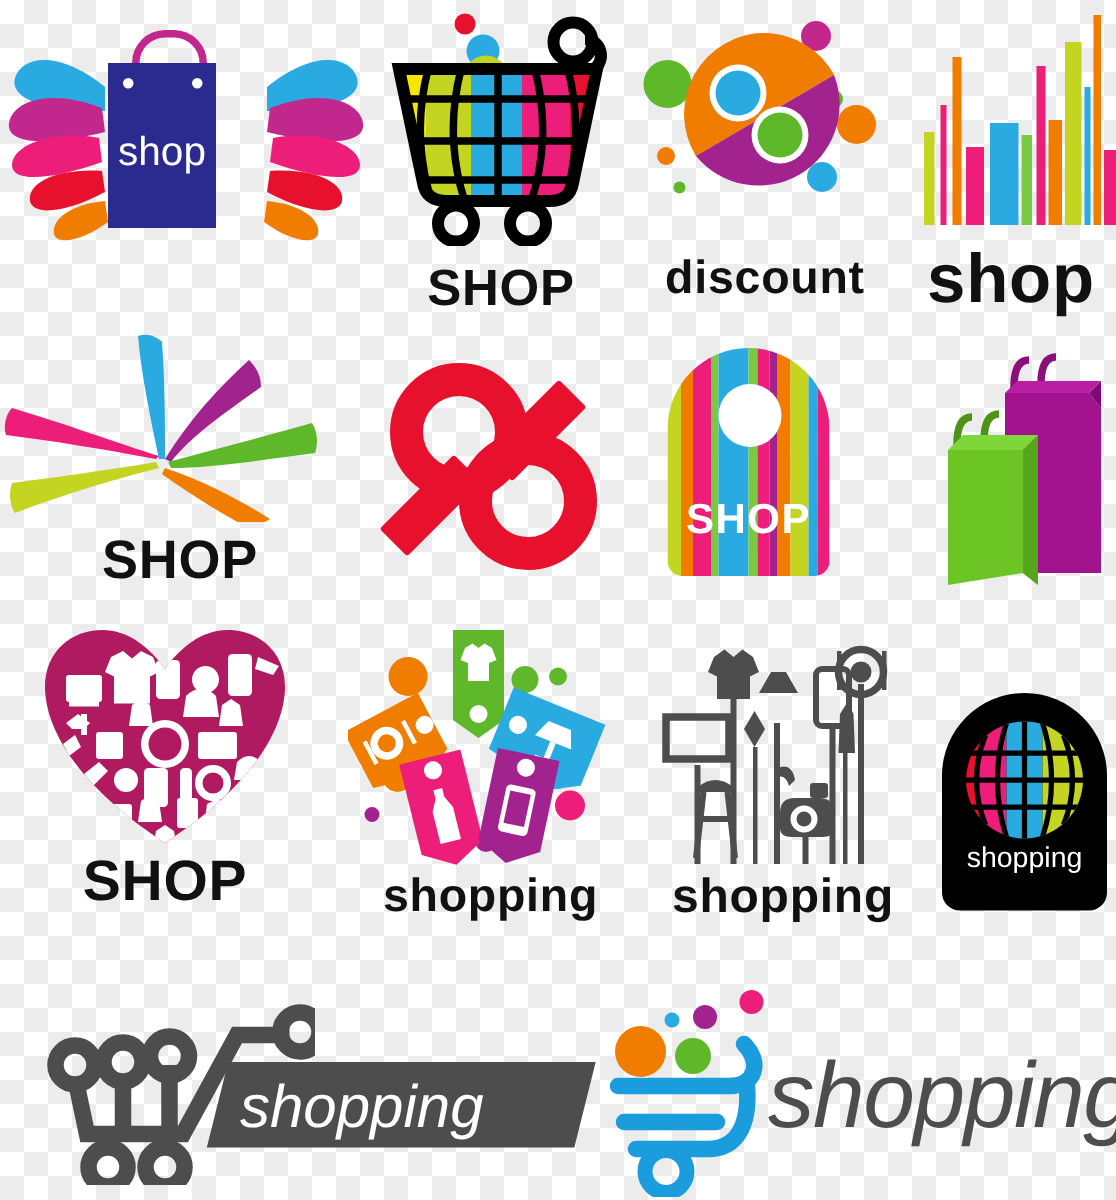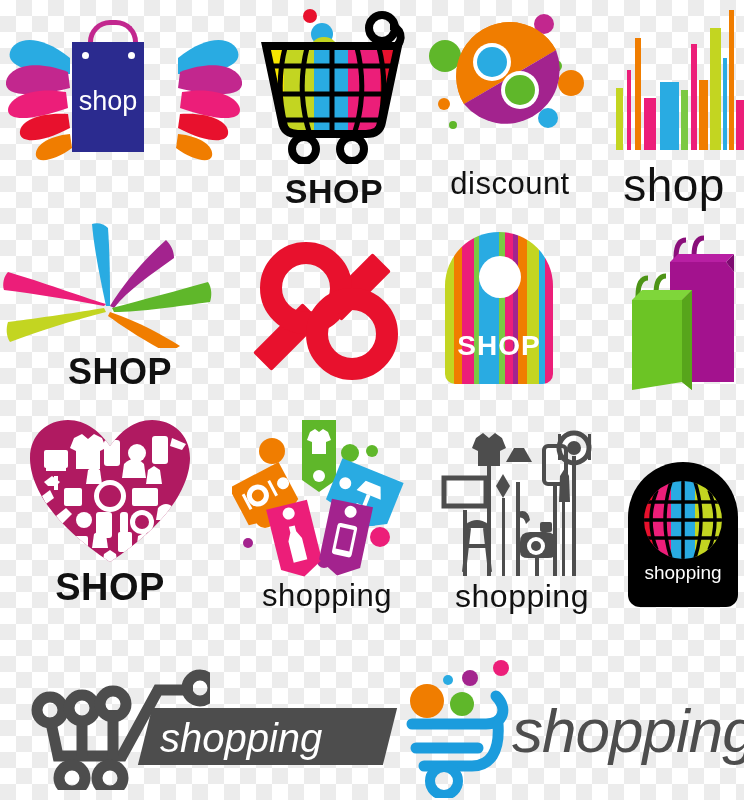--- a/index.html
+++ b/index.html
@@ -15,21 +15,21 @@
     background-position:0 0,16px 16px;
     overflow:hidden;
     position:relative;
   }
   .sheet{position:relative;width:744px;height:752px;}
   .logo{position:absolute;}
   .cap{
     text-align:center;font-weight:bold;color:#111;
     letter-spacing:0.5px;line-height:1;
   }
-  .lower{font-weight:normal;}
+  .lower{font-weight:bold;}
 
   
   #L1{left:0;top:10px;width:248px;height:190px;}
   #L1 .wingwrap{position:absolute;left:0;top:0;width:248px;height:190px;}
   #L1 .bag{
     position:absolute;left:72px;top:32px;width:72px;height:110px;
     background:#2b2b8f;z-index:5;
   }
   #L1 .handle{
     position:absolute;left:88px;top:10px;width:40px;height:34px;

